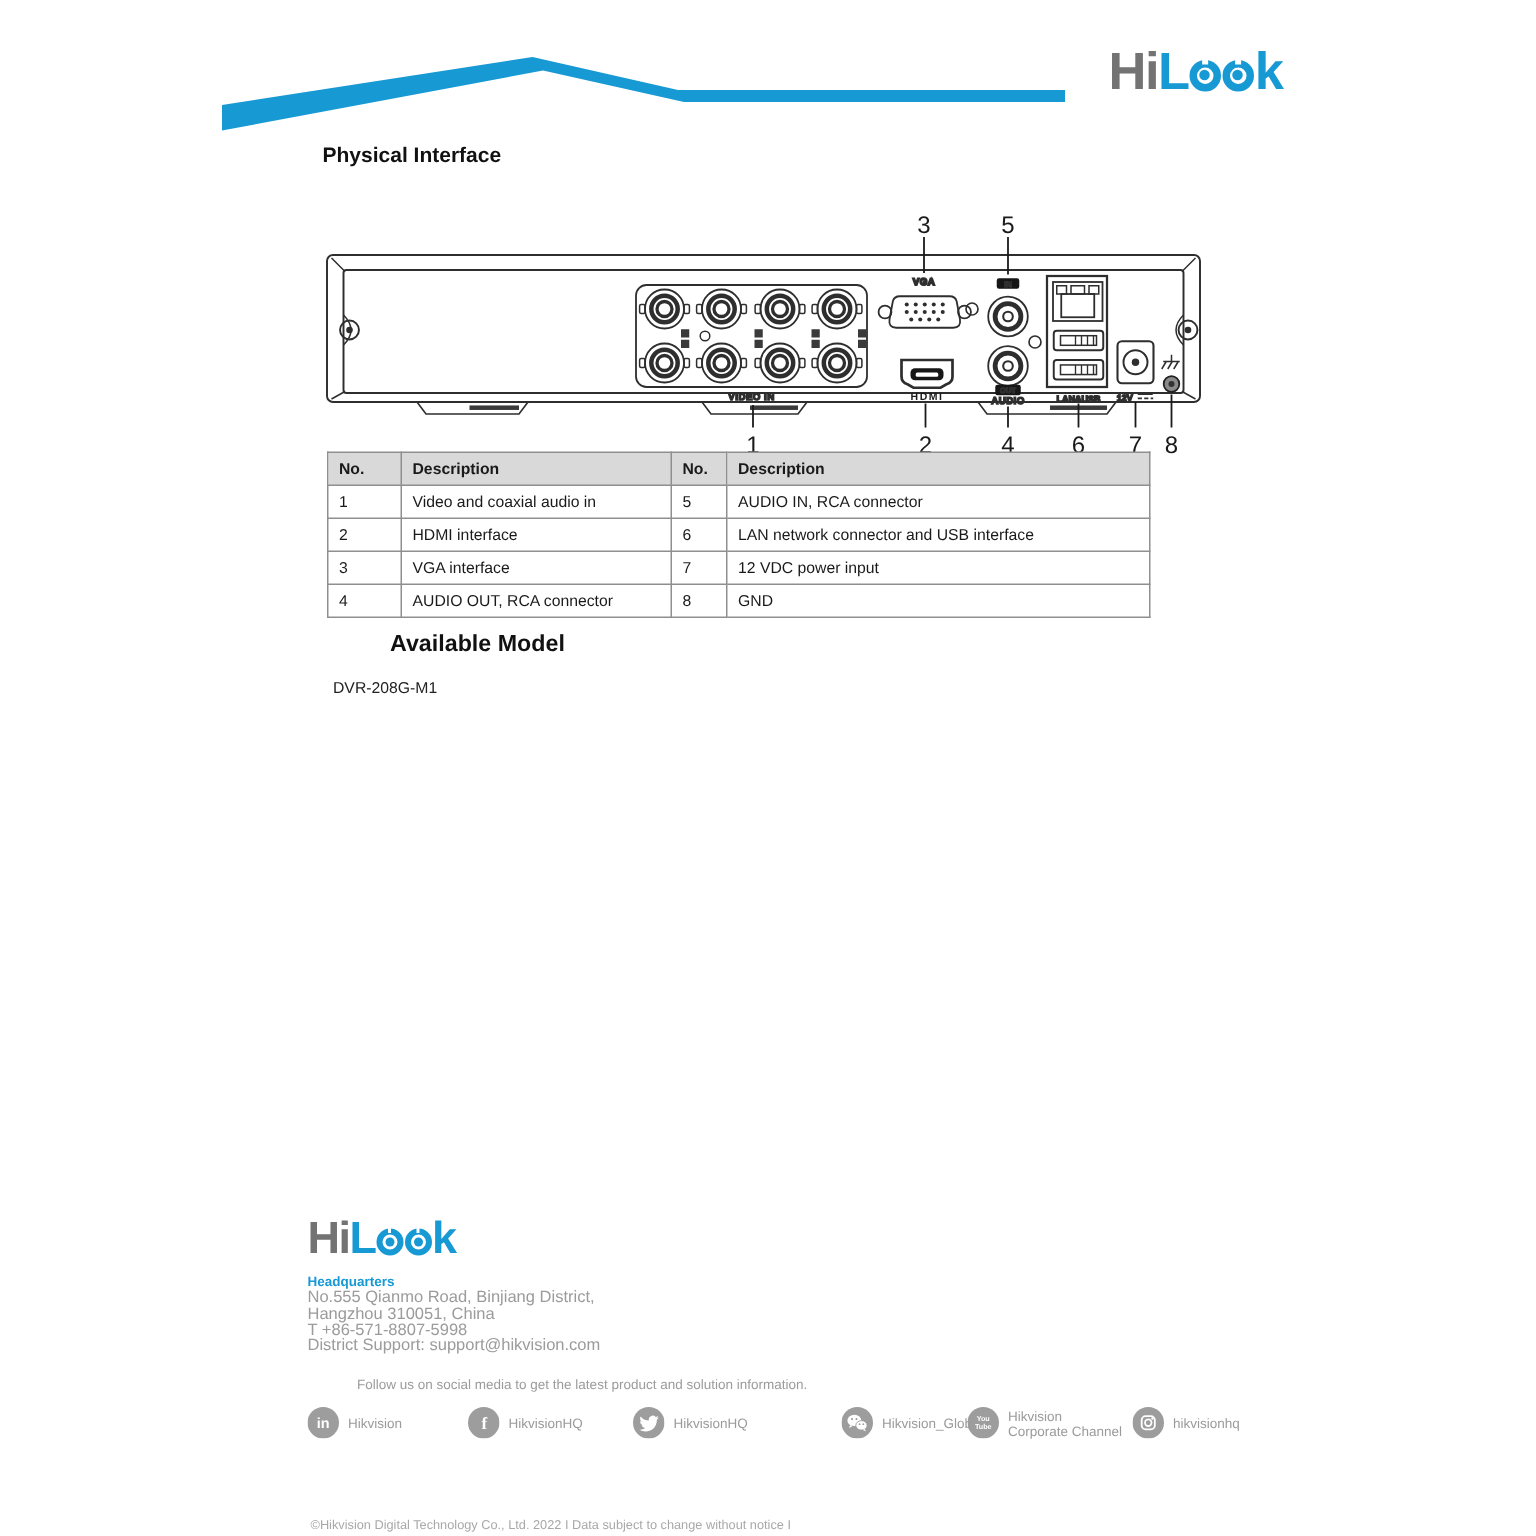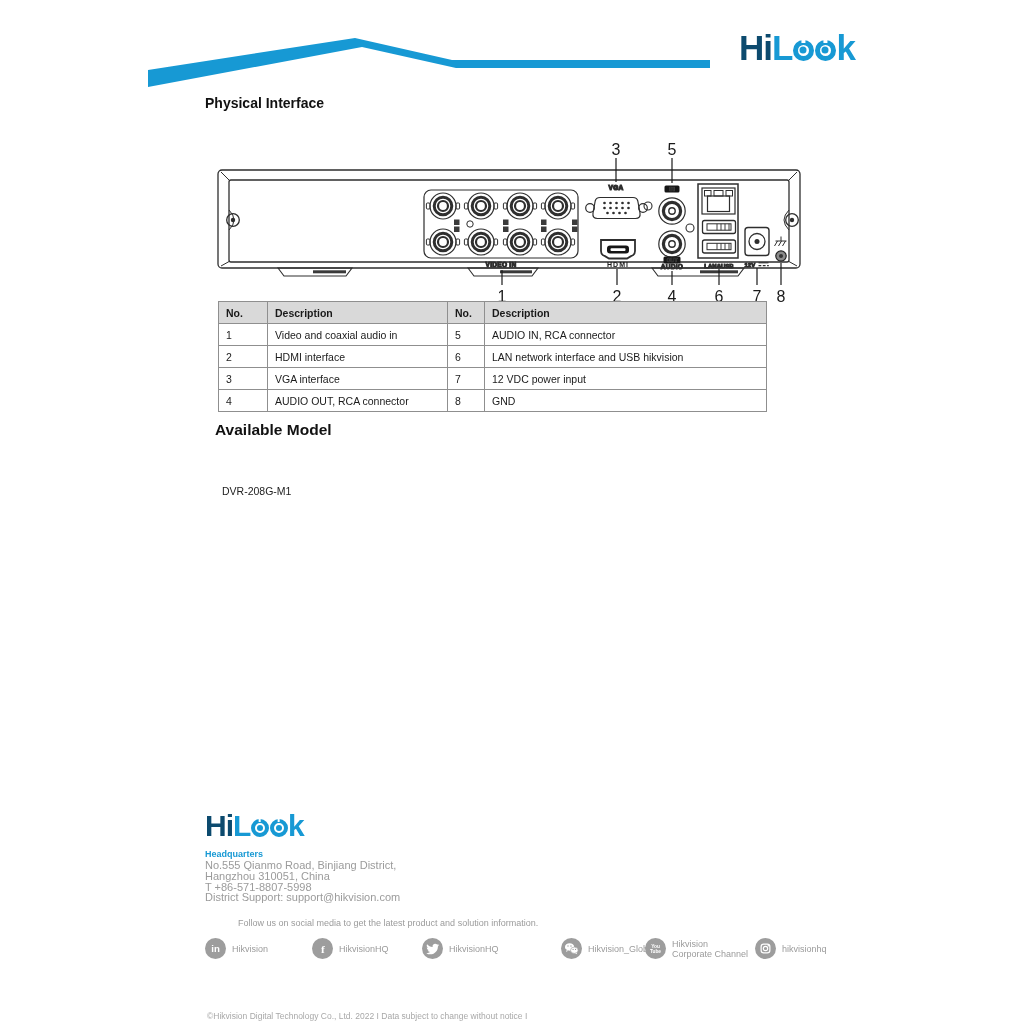--- a/index.html
+++ b/index.html
@@ -4,36 +4,36 @@
 <style>
   html,body{margin:0;padding:0;}
   body{
     width:1024px;height:1024px;background:#ffffff;position:relative;
     font-family:"Liberation Sans",sans-serif;color:#1a1a1a;overflow:hidden;
   }
   .abs{position:absolute;}
 
   
   .logo{display:inline-flex;align-items:flex-end;font-weight:bold;line-height:0.78;letter-spacing:-1px;}
-  .logo .g{color:#0c4a6e;}
+  .logo .g{color:#737373;}
   .logo .b{color:#1799d4;}
   .logo .o{box-sizing:border-box;display:inline-block;position:relative;
     width:0.60em;height:0.60em;border:0.155em solid #1799d4;border-radius:50%;
     margin:0 0.015em 0.022em 0.015em;}
   .logo .o::after{content:"";position:absolute;left:50%;top:50%;transform:translate(-50%,-50%);
     width:0.20em;height:0.20em;background:#1799d4;border-radius:50%;}
   .logo .o::before{content:"";position:absolute;left:50%;top:-0.165em;transform:translateX(-50%);
     width:0.09em;height:0.13em;background:#fff;}
   .logo-top{left:739px;top:34px;font-size:35px;}
   .logo-footer{left:205px;top:814px;font-size:30px;}
 
   
   .h-section{font-size:14px;font-weight:bold;color:#111;}
-  .h-model{font-size:15.5px;font-weight:bold;color:#111;}
-  .model-text{font-size:10.5px;color:#222;margin-top:32px;}
+  .h-model{font-size:15.5px;font-weight:bold;color:#111;margin-left:45px;}
+  .model-text{font-size:10.5px;color:#222;}
 
   
   table.iface{border-collapse:collapse;left:218px;top:301px;width:548px;table-layout:fixed;padding-left:45px;}
   table.iface th,table.iface td{
     border:1px solid #8f8f8f;font-size:10.5px;padding:2px 7px;height:17px;
     text-align:left;vertical-align:middle;white-space:nowrap;overflow:hidden;
   }
   table.iface th{background:#d9d9d9;font-weight:bold;}
   .cw1{width:49px;} .cw2{width:180px;} .cw3{width:37px;} .cw4{width:282px;}
 
@@ -224,21 +224,21 @@
 </svg>
 
 <div class="logo logo-top abs">
   <span class="g">Hi</span>
     <span class="b">L</span>
     <span class="o"></span>
     <span class="o"></span>
     <span class="b">k</span>
 </div>
 
-<div class="abs h-section" style="left:205px;top:95px;">Physical Interface</div>
+<div class="abs h-section" style="left:215px;top:95px;">Physical Interface</div>
 
 <table class="iface abs">
   <colgroup>
       <col class="cw1">
       <col class="cw2">
       <col class="cw3">
       <col class="cw4">
     </colgroup>
   <thead>
     <tr>
@@ -252,21 +252,21 @@
     <tr>
       <td>1</td>
       <td>Video and coaxial audio in</td>
       <td>5</td>
       <td>AUDIO IN, RCA connector</td>
     </tr>
     <tr>
       <td>2</td>
       <td>HDMI interface</td>
       <td>6</td>
-      <td>LAN network interface and USB hikvision</td>
+      <td>LAN network connector and USB interface</td>
     </tr>
     <tr>
       <td>3</td>
       <td>VGA interface</td>
       <td>7</td>
       <td>12 VDC power input</td>
     </tr>
     <tr>
       <td>4</td>
       <td>AUDIO OUT, RCA connector</td>

